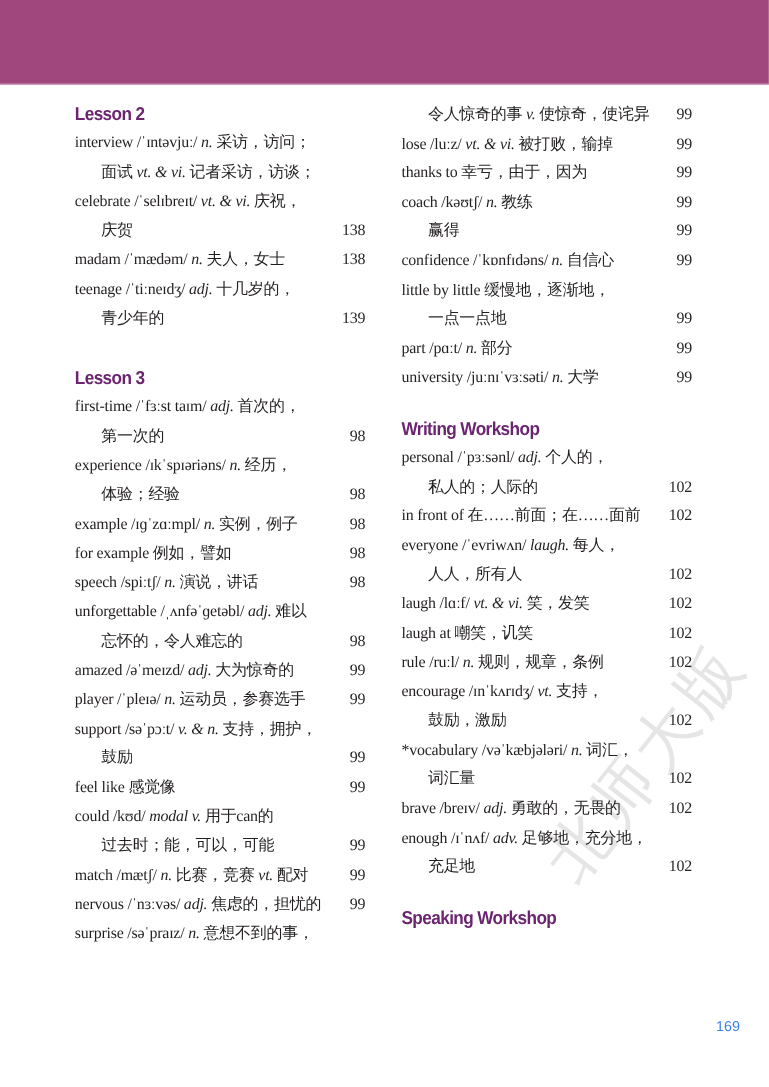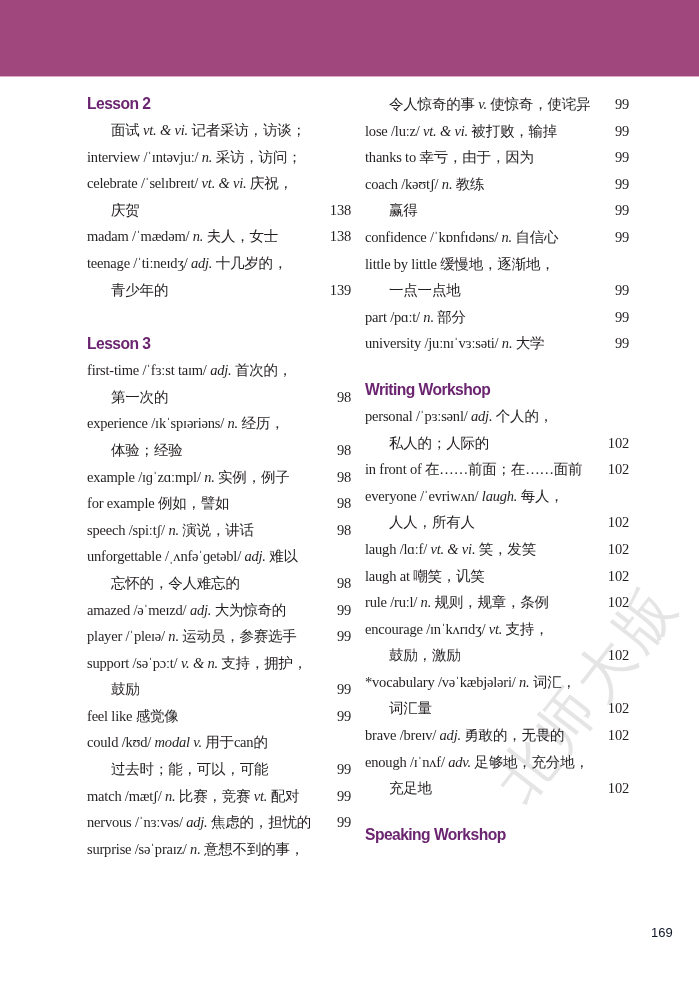--- a/index.html
+++ b/index.html
@@ -6,59 +6,59 @@
   body {
     width: 699px; height: 988px; position: relative; overflow: hidden;
     background: #ffffff; color: #231f20;
     font-family: "Liberation Serif", "DejaVu Serif", serif;
   }
   .top-band {
     position: absolute; left: 0; top: 0; width: 699px; height: 76px;
     background: #a0477e; border-bottom: 1px solid #d9a8c6;
   }
   .col { position: absolute; top: 91px; }
-  .col-left { left: 87px; width: 264px; }
+  .col-left { left: 68px; width: 264px; }
   .col-right { left: 365px; width: 264px; }
   .heading {
     font-family: "Liberation Sans", "DejaVu Sans", sans-serif;
     font-weight: bold; font-size: 17px; color: #6b2470;
     letter-spacing: -0.6px; height: 26px; line-height: 26px;
     transform: scaleX(0.92); transform-origin: left center;
   }
   .line {
     position: relative; height: 26.6px; line-height: 26.6px;
     font-size: 14.5px; white-space: nowrap; letter-spacing: -0.2px;
   }
   .line.cont { padding-left: 24px; }
   .line .pg { position: absolute; right: 0; top: 0; }
   .line i { font-style: italic; }
   .gap { height: 28px; }
   .gap-sm { height: 20px; }
   .page-number {
     position: absolute; left: 651px; top: 925px;
     font-family: "Liberation Sans", "DejaVu Sans", sans-serif;
-    font-size: 13px; color: #0f172a;
+    font-size: 13px; color: #3b82f6;
   }
   .watermark {
     position: absolute; left: 478px; top: 770px; width: 260px; height: 200px;
     font-family: "DejaVu Sans", sans-serif; font-size: 58px; color: rgba(0,0,0,0.10);
     transform: rotate(-52deg); transform-origin: left top; white-space: nowrap;
     letter-spacing: 6px; pointer-events: none;
   }
 </style>
 </head>
 <body>
 
 <div class="top-band"></div>
 
 <div class="col col-left">
   <div class="heading">Lesson 2</div>
   <div id="l2">
+      <div class="line"><span>interview </span><span>/ˈɪntəvjuː/ </span><i>n. </i><span>采访，访问； </span></div>
       <div class="line cont"><span>面试 </span><i>vt. &amp; vi. </i><span>记者采访，访谈； </span></div>
-      <div class="line"><span>interview </span><span>/ˈɪntəvjuː/ </span><i>n. </i><span>采访，访问； </span></div>
       <div class="line"><span>celebrate </span><span>/ˈselɪbreɪt/ </span><i>vt. &amp; vi. </i><span>庆祝， </span></div>
       <div class="line cont"><span>庆贺 </span><span class="pg">138</span></div>
       <div class="line"><span>madam </span><span>/ˈmædəm/ </span><i>n. </i><span>夫人，女士 </span><span class="pg">138</span></div>
       <div class="line"><span>teenage </span><span>/ˈtiːneɪdʒ/ </span><i>adj. </i><span>十几岁的， </span></div>
       <div class="line cont"><span>青少年的 </span><span class="pg">139</span></div>
     </div>
   <div class="gap"></div>
   <div class="heading">Lesson 3</div>
   <div id="l3">
       <div class="line"><span>first-time </span><span>/ˈfɜːst taɪm/ </span><i>adj. </i><span>首次的， </span></div>

